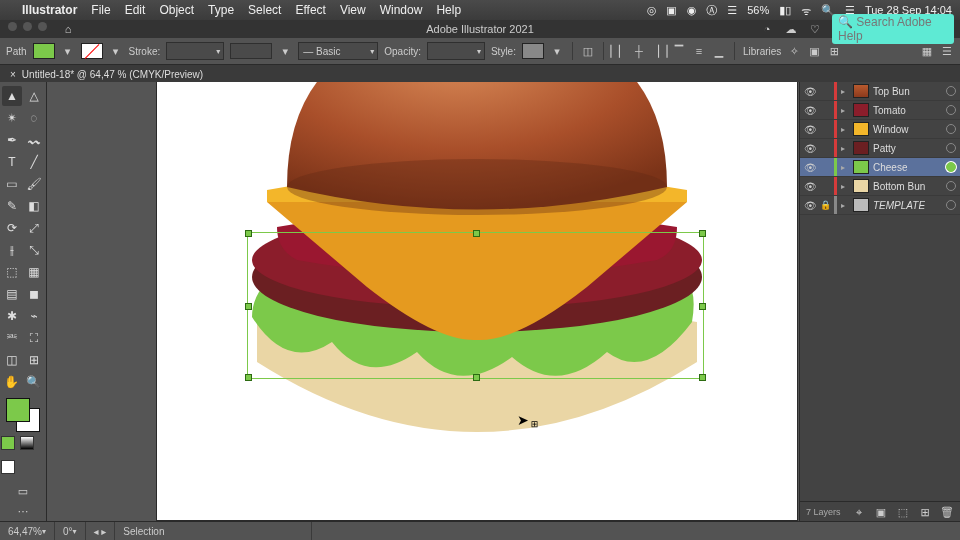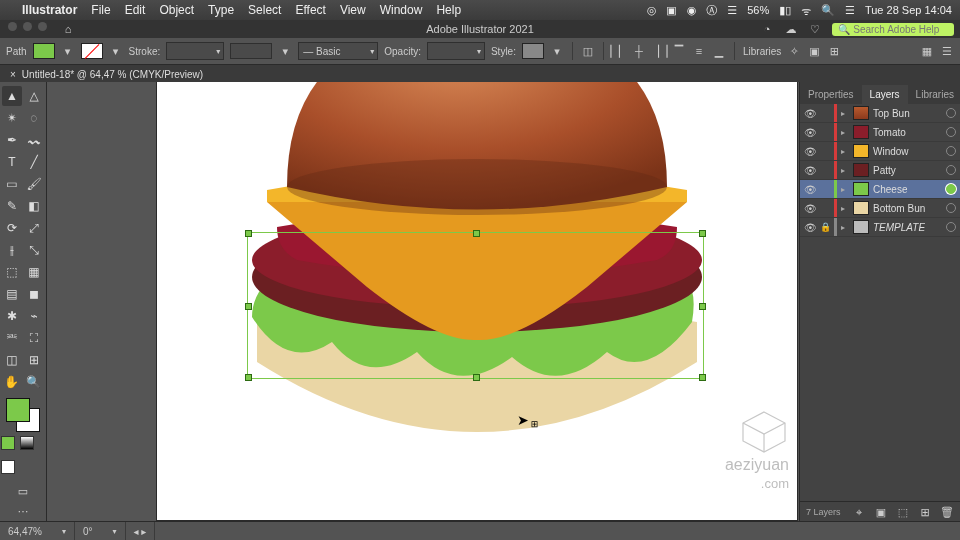--- a/index.html
+++ b/index.html
@@ -4,21 +4,21 @@
 <style>
   html,body{margin:0;padding:0;width:960px;height:540px;background:#1e1e1e;font-family:"Helvetica Neue",Arial,sans-serif;font-size:11px;color:#ddd;overflow:hidden;user-select:none}
   .macbar{height:20px;background:linear-gradient(#4a4a4a,#3b3b3b);display:flex;align-items:center;padding:0 8px;color:#eee;font-size:12px}
   .macbar .left{display:flex;gap:14px;align-items:center}
   .macbar .right{margin-left:auto;display:flex;gap:10px;align-items:center;font-size:11px}
   .macbar .apple{font-size:14px}
   .titlebar{height:18px;background:#333;display:flex;align-items:center;justify-content:center;color:#ccc;font-size:11px;position:relative}
   .titlebar .dots{position:absolute;left:8px;display:flex;gap:6px}
   .titlebar .dot{width:9px;height:9px;border-radius:50%;background:#555}
   .titlebar .righticons{position:absolute;right:6px;display:flex;gap:10px;align-items:center;color:#bbb;font-size:12px}
-  .righticons .search{background:#bef264;border-radius:3px;padding:1px 6px;font-size:10px;color:#777;width:110px}
+  .righticons .search{background:#5eead4;border-radius:3px;padding:1px 6px;font-size:12px;color:#777;width:110px}
   .ctrlbar{height:26px;background:#535353;display:flex;align-items:center;padding:0 6px;gap:6px;border-bottom:1px solid #2a2a2a}
   .ctrlbar .lbl{color:#ccc;font-size:10px}
   .swatch{width:20px;height:14px;border:1px solid #222}
   .swatch.green{background:#7cc94a}
   .swatch.none{background:#fff;position:relative}
   .swatch.none:after{content:"";position:absolute;left:0;right:0;top:50%;border-top:1.5px solid red;transform:rotate(-45deg)}
   .dd{background:#4a4a4a;border:1px solid #2f2f2f;height:16px;display:flex;align-items:center;padding:0 14px 0 4px;font-size:10px;position:relative;color:#ccc}
   .dd:after{content:"▾";position:absolute;right:3px;font-size:8px;color:#ccc}
   .pill{width:40px;height:14px;background:#4a4a4a;border:1px solid #2f2f2f}
   .ico{width:14px;height:14px;display:flex;align-items:center;justify-content:center;color:#ccc;font-size:11px}
@@ -50,21 +50,21 @@
   .layer .eye{width:12px;font-size:10px;color:#ccc}
   .layer .lock{width:10px;font-size:9px;color:#ccc}
   .layer .chv{width:8px;font-size:8px;color:#aaa}
   .layer .chip{width:14px;height:12px;border:1px solid #222;flex-shrink:0}
   .layer .dot{width:8px;height:8px;border:1px solid #888;border-radius:50%;margin-left:auto}
   .layer .dot.on{background:#7cc94a;border-color:#7cc94a}
   .layer.sel .dot.on{box-shadow:0 0 0 1px #fff}
   .layer .name{white-space:nowrap;overflow:hidden;text-overflow:ellipsis}
   .panelfoot{height:20px;border-top:1px solid #2a2a2a;display:flex;align-items:center;padding:0 6px;font-size:9px;color:#aaa;gap:8px}
   .statusbar{position:absolute;bottom:0;left:0;right:0;height:18px;background:#535353;border-top:1px solid #2a2a2a;display:flex;align-items:center;font-size:10px;color:#ccc}
-  .statusbar .cell{padding:0 8px;border-right:1px solid #3a3a3a;display:flex;align-items:center;gap:20px;height:100%}
+  .statusbar .cell{padding:0 8px;border-right:1px solid #3a3a3a;display:flex;align-items:center;gap:0;height:100%}
   .cursor{position:absolute;z-index:50;pointer-events:none;font-size:14px;color:#000}
   .watermark{position:absolute;right:10px;bottom:30px;color:#888;z-index:40;font-size:16px;opacity:.55;text-align:right}
   .watermark svg{display:block;margin-left:auto;margin-bottom:2px}
 </style>
 </head>
 <body>
 
 <div class="macbar">
   <div class="left">
     <span class="apple"></span>
@@ -232,39 +232,24 @@
         <div class="h" style="left:-3px;top:-3px"></div>
           <div class="h" style="right:-3px;top:-3px"></div>
         <div class="h" style="left:-3px;bottom:-3px"></div>
           <div class="h" style="right:-3px;bottom:-3px"></div>
         <div class="h" style="left:50%;top:-3px;margin-left:-3px"></div>
         <div class="h" style="left:50%;bottom:-3px;margin-left:-3px"></div>
         <div class="h" style="top:50%;left:-3px;margin-top:-3px"></div>
         <div class="h" style="top:50%;right:-3px;margin-top:-3px"></div>
       </div>
     </div>
-    <div class="watermark">
-      <svg width="50" height="44" viewBox="0 0 50 44">
-        <polygon points="25,2 46,13 46,31 25,42 4,31 4,13" fill="none" stroke="#999" stroke-width="1.2"></polygon>
-        <polyline points="4,13 25,24 46,13" fill="none" stroke="#999" stroke-width="1.2"></polyline>
-        <line x1="25" y1="24" x2="25" y2="42" stroke="#999" stroke-width="1.2"></line>
-      </svg>
-      <span>aeziyuan</span><br>
-      <span style="font-size:13px">.com</span>
-    </div>
     <span class="cursor" style="left:470px;top:330px">➤<span style="font-size:9px;position:relative;top:2px;left:2px">⊞</span></span>
   </div>
 
   <div class="panelzone">
-    <div class="paneltabs">
-      <div class="pt">Properties</div>
-      <div class="pt active">Layers</div>
-      <div class="pt">Libraries</div>
-
-    </div>
     <div class="layerlist" id="layerlist">
         <div class="layer">
           <span class="eye">👁</span>
           <span class="lock"></span>
           <span style="width:3px;align-self:stretch;background:#d63b3b"></span>
           <span class="chv">▸</span>
           <span class="chip" style="background:linear-gradient(#b85a2e,#8d3a1d)"></span>
           <span class="name">Top Bun</span>
           <span class="dot"></span>
         </div>
@@ -337,13 +322,16 @@
 <div class="statusbar">
   <div class="cell">
       <span>64,47%</span> 
       <span style="font-size:8px">▾</span>
     </div>
   <div class="cell">
       <span>0°</span> 
       <span style="font-size:8px">▾</span>
     </div>
   <div class="cell">◂ ▸</div>
+  <div class="cell" style="flex:0 0 180px">
+      <span>Selection</span>
+    </div>
 </div>
 
 </body></html>

